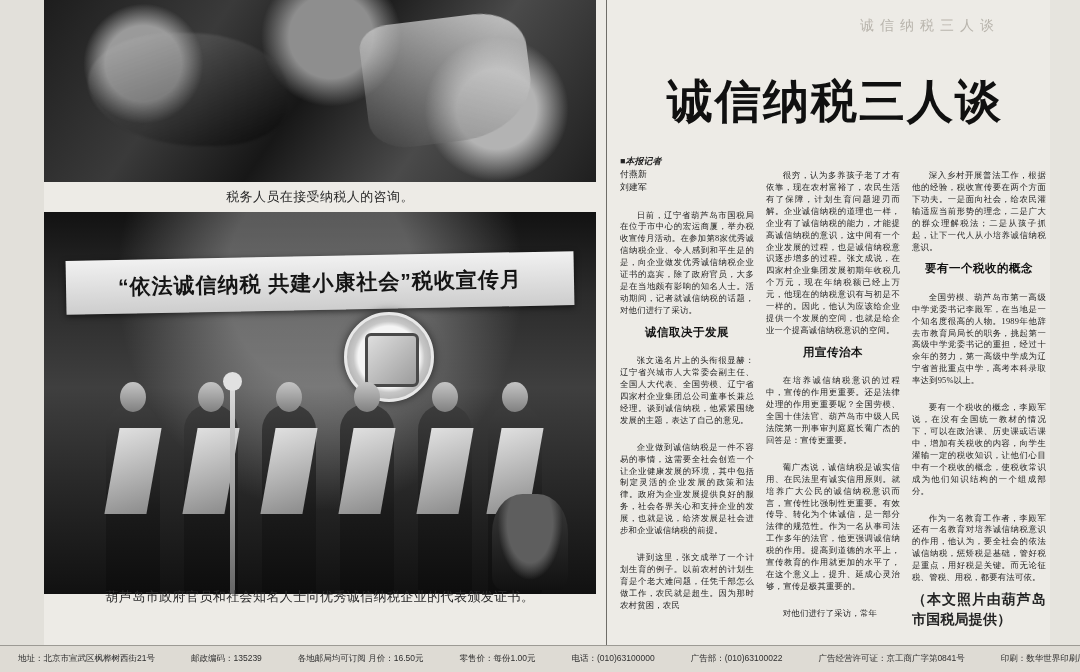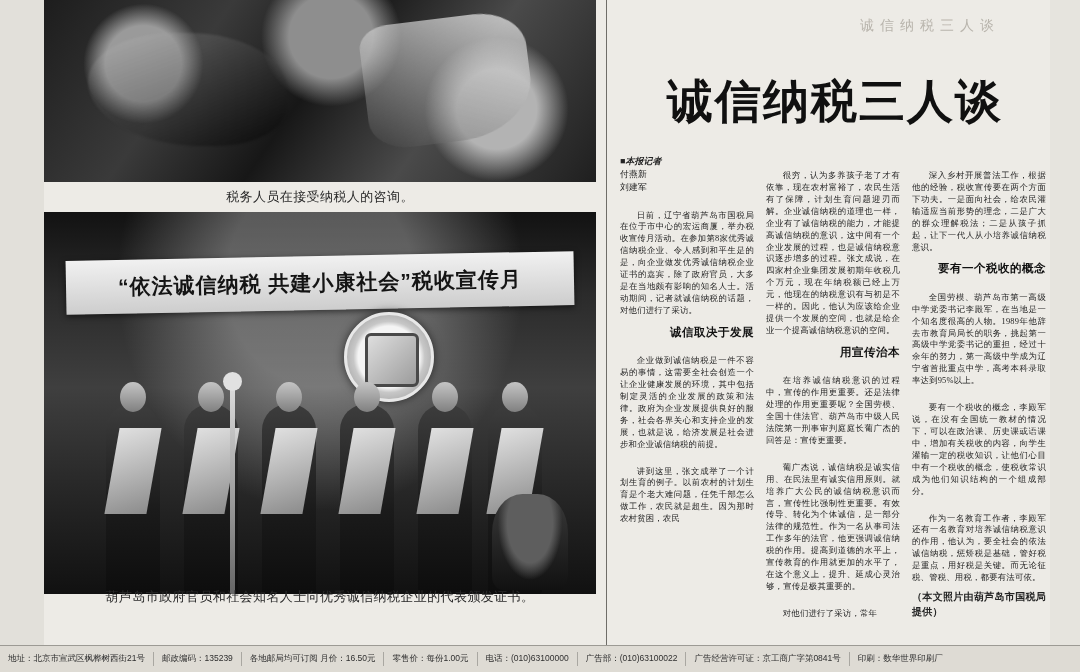--- a/index.html
+++ b/index.html
@@ -128,39 +128,39 @@
     position:absolute;left:0;top:140px;width:430px;height:500px;
     display:flex;gap:12px;
   }
   .col{
     width:134px;font-size:8.4px;line-height:1.42;text-align:justify;color:#242424;
     letter-spacing:.2px;
   }
   .byline{font-size:8.8px;line-height:1.5;margin-bottom:5px;}
   .byline .b1{font-weight:bold;font-style:italic;}
   .sub{
-    display:block;text-align:right;font-weight:bold;font-size:11.5px;
+    display:block;text-align:center;font-weight:bold;font-size:11.5px;
     font-family:Liberation Serif, serif;
     margin:7px 0 5px;letter-spacing:.5px;color:#111;
   }
   .para{margin:15px 0 4px;text-indent:2em;}
   .source{
     margin-top:6px;font-weight:bold;text-align:justify;text-indent:0;
-    font-size:10px;line-height:1.45;
+    font-size:14px;line-height:1.45;
   }
 
   
   .footer{
     position:absolute;left:0;bottom:0;width:1080px;height:26px;
     background:#dedbd4;border-top:1px solid #9c9a94;
     display:flex;align-items:center;
     font-size:8.5px;color:#2f2f2f;
     font-family:"Liberation Sans", sans-serif;
   }
-  .footer .f{padding:0 8px;white-space:nowrap;}
+  .footer .f{padding:0 18px;white-space:nowrap;}
   .footer .sep{width:1px;height:14px;background:#a9a7a1;}
   .edge{position:absolute;left:0;top:0;width:44px;height:646px;background:#e2e0da;}
   .edge-r{position:absolute;right:0;top:0;width:30px;height:646px;background:#e6e4de;}
 </style>
 </head>
 <body>
 
 <div class="page">
 
   <div class="edge"></div>
@@ -200,20 +200,21 @@
 
       <div class="col">
         <div class="byline">
           <span class="b1">■本报记者</span>
           
           <div>付燕新</div>
           <div>刘建军</div>
         </div>
         <p class="para">日前，辽宁省葫芦岛市国税局在位于市中心的宏运商厦，举办税收宣传月活动。在参加第8家优秀诚信纳税企业、令人感到和平生是的是，向企业做发优秀诚信纳税企业证书的嘉宾，除了政府官员，大多是在当地颇有影响的知名人士。活动期间，记者就诚信纳税的话题，对他们进行了采访。</p>
         <span class="sub">诚信取决于发展</span>
+        <p class="para">张文递名片上的头衔很显赫：辽宁省兴城市人大常委会副主任、全国人大代表、全国劳模、辽宁省四家村企业集团总公司董事长兼总经理。谈到诚信纳税，他紧紧围绕发展的主题，表达了自己的意见。</p>
         <p class="para">企业做到诚信纳税是一件不容易的事情，这需要全社会创造一个让企业健康发展的环境，其中包括制定灵活的企业发展的政策和法律。政府为企业发展提供良好的服务，社会各界关心和支持企业的发展，也就是说，给济发展是社会进步和企业诚信纳税的前提。</p>
         <p class="para">讲到这里，张文成举了一个计划生育的例子。以前农村的计划生育是个老大难问题，任凭千部怎么做工作，农民就是超生。因为那时农村贫困，农民</p>
       </div>
 
       <div class="col">
         <p class="para">很穷，认为多养孩子老了才有依靠，现在农村富裕了，农民生活有了保障，计划生育问题迎刃而解。企业诚信纳税的道理也一样，企业有了诚信纳税的能力，才能提高诚信纳税的意识，这中间有一个企业发展的过程，也是诚信纳税意识逐步增多的过程。张文成说，在四家村企业集团发展初期年收税几个万元，现在年纳税额已经上万元，他现在的纳税意识有与初是不一样的。因此，他认为应该给企业提供一个发展的空间，也就是给企业一个提高诚信纳税意识的空间。</p>
         <span class="sub">用宣传治本</span>
         <p class="para">在培养诚信纳税意识的过程中，宣传的作用更重要。还是法律处理的作用更重要呢？全国劳模、全国十佳法官、葫芦岛市中级人民法院第一刑事审判庭庭长葡广杰的回答是：宣传更重要。</p>
         <p class="para">葡广杰说，诚信纳税是诚实信用、在民法里有诚实信用原则。就培养广大公民的诚信纳税意识而言，宣传性比强制性更重要。有效传导、转化为个体诚信，是一部分法律的规范性。作为一名从事司法工作多年的法官，他更强调诚信纳税的作用。提高到道德的水平上，宣传教育的作用就更加的水平了，在这个意义上，提升、延成心灵治够，宣传是极其重要的。</p>
         <p class="para">对他们进行了采访，常年</p>

